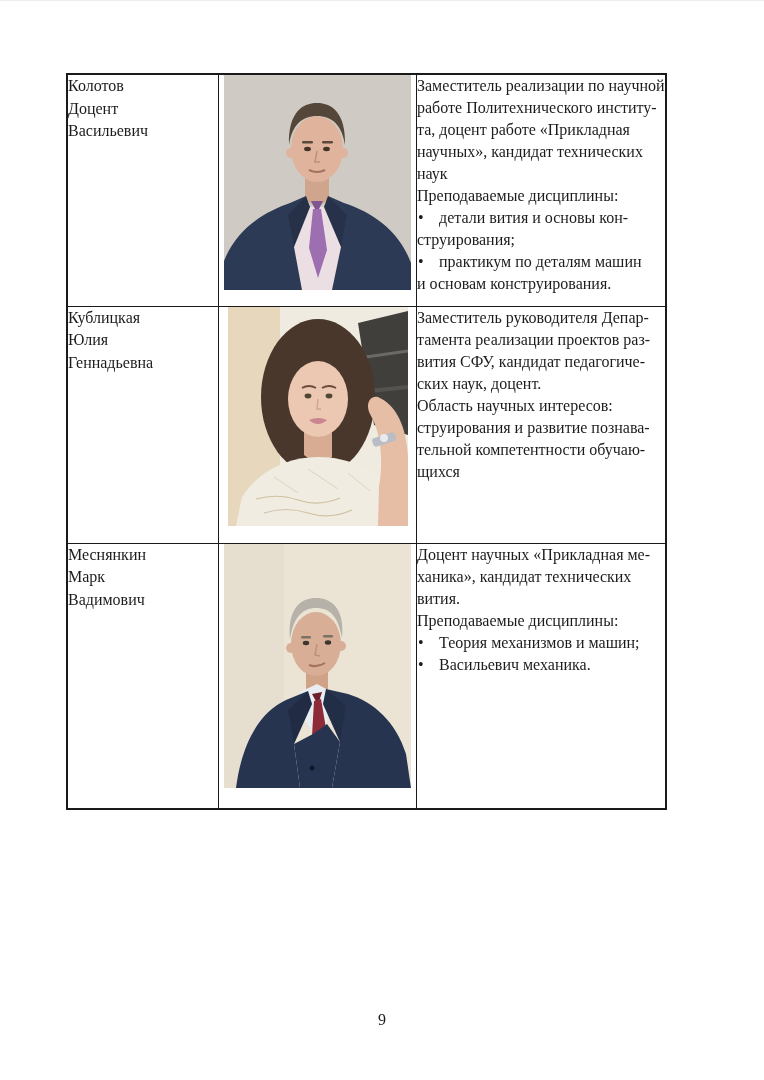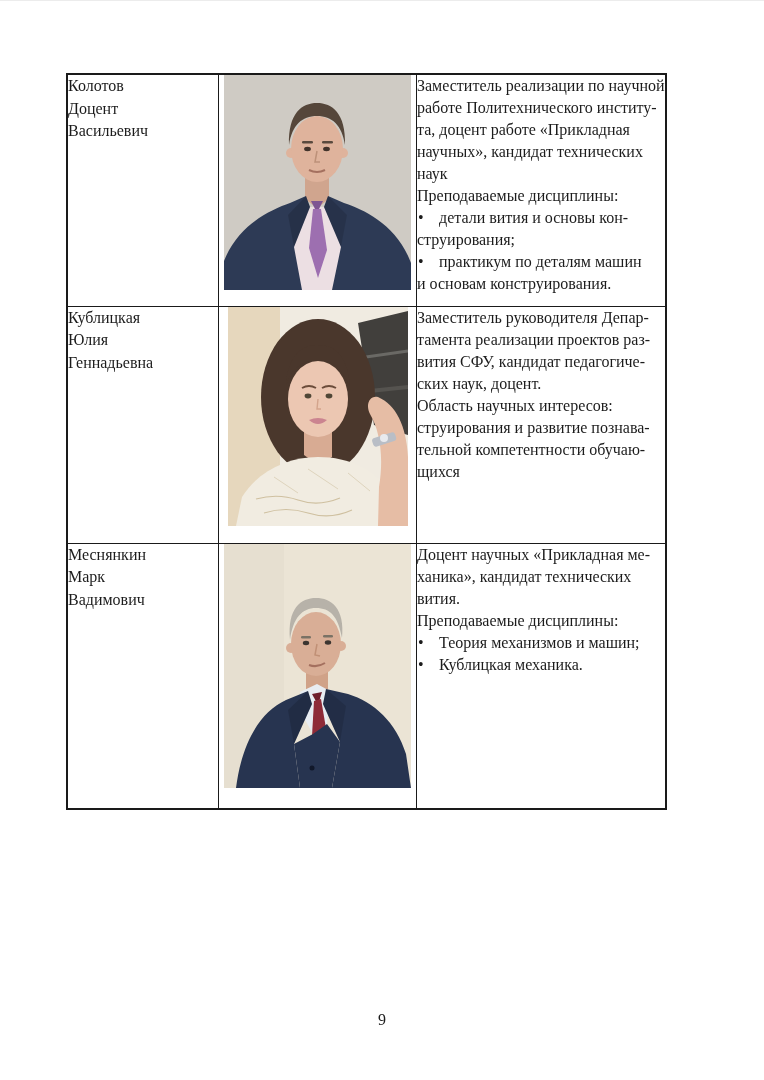--- a/index.html
+++ b/index.html
@@ -174,21 +174,21 @@
             </svg>
           </span>
         </td>
         <td class="desc-cell">
           <div>
               <div class="line normal">Доцент научных «Прикладная ме-</div>
               <div class="line normal">ханика», кандидат технических</div>
               <div class="line normal">вития.</div>
               <div class="line italic">Преподаваемые дисциплины:</div>
               <div class="line bullet"><span class="bullet-marker">•</span><span>Теория механизмов и машин;</span></div>
-              <div class="line bullet"><span class="bullet-marker">•</span><span>Кублицкая механика.</span></div>
+              <div class="line bullet"><span class="bullet-marker">•</span><span>Васильевич механика.</span></div>
             </div>
         </td>
       </tr>
 
     </tbody>
   </table>
 
   <div class="page-number">9</div>
 
 </div>

